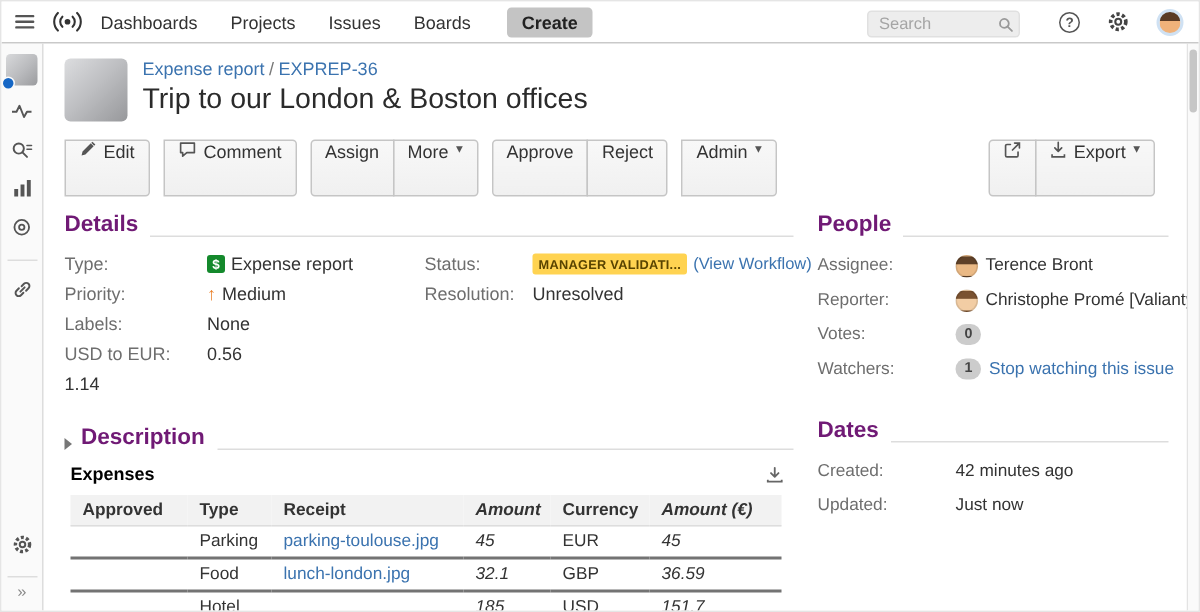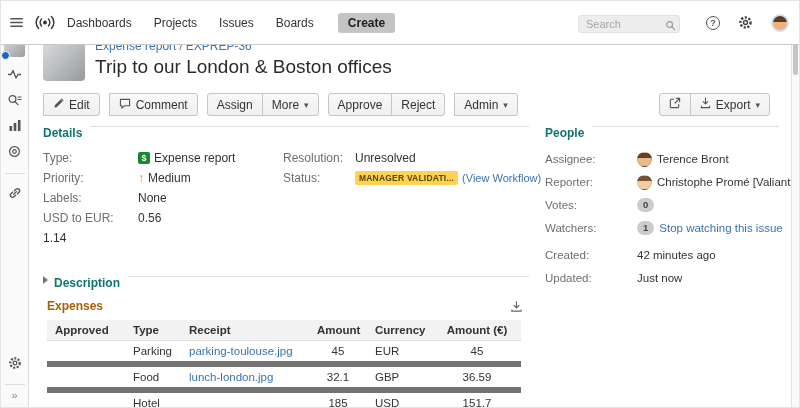--- a/index.html
+++ b/index.html
@@ -1,21 +1,21 @@
 <!DOCTYPE html>
 <html><head>
 <meta charset="utf-8">
 <style>
   * { margin:0; padding:0; box-sizing:border-box; }
   html,body { background:#fff; }
   body { font-family:"Liberation Sans","DejaVu Sans",sans-serif; color:#333; }
   #page { position:relative; width:800px; height:408px; overflow:hidden; background:#fff; border:1px solid #e5e5e5; }
 
   
-  #navbar { position:absolute; top:0; left:0; width:800px; height:44px; background:#fff;
+  #navbar { position:absolute; top:0; left:0; width:800px; height:28px; background:#fff;
             border-bottom:1px solid #c9c9c9; display:flex; align-items:center; z-index:5; }
   .nav-burger { width:30px; display:flex; justify-content:center; cursor:pointer; }
   .nav-logo { margin:0 10px 0 2px; display:flex; align-items:center; cursor:pointer; }
   .nav-item { font-size:12px; color:#333; margin-right:22px; cursor:pointer; white-space:nowrap; }
   .create-btn { font-size:12px; font-weight:bold; color:#222; background:#c4c4c4; border-radius:3px;
                 padding:3px 10px; margin-left:2px; cursor:pointer; }
   .nav-spacer { flex:1; }
   .nav-search { position:relative; width:102px; height:18px; margin-right:26px; }
   .nav-search input { width:100%; height:100%; background:#ededed; border:1px solid #e0e0e0; border-radius:3px;
                       font-size:11px; padding:0 18px 0 7px; color:#555; outline:none;
@@ -51,65 +51,65 @@
   .issue-header { display:flex; gap:10px; }
   .proj-avatar { width:42px; height:42px; border-radius:4px; flex-shrink:0;
                  background:linear-gradient(135deg,#dcdddf 0%,#bfc0c3 45%,#97989b 100%); }
   .crumb { font-size:12px; }
   .crumb a { color:#3b73af; text-decoration:none; cursor:pointer; }
   .crumb .sep { color:#777; margin:0 3px; }
   .issue-title { font-size:19px; color:#2b2b2b; margin-top:3px; font-weight:400; }
 
   
   #toolbar { display:flex; align-items:center; margin:12px 0 10px 0; }
-  .btn { display:inline-flex; align-items:center; gap:5px; height:23px; padding:0 9px; font-size:12px; color:#333;
+  .btn { display:inline-flex; gap:5px; height:38px; padding:0 9px; font-size:12px; color:#333;
          background:linear-gradient(#f8f8f8,#f0f0f0); border:1px solid #c5c5c5; border-radius:3px; cursor:pointer; white-space:nowrap; }
   .btn-group { display:inline-flex; margin-right:9px; }
   .btn-group .btn { border-radius:0; margin-left:-1px; }
   .btn-group .btn:first-child { border-radius:3px 0 0 3px; margin-left:0; }
   .btn-group .btn:last-child { border-radius:0 3px 3px 0; }
   .caret { font-size:9px; color:#555; }
   .tb-right { margin-left:auto; }
 
   
   #columns { display:flex; margin-top:4px; }
   #col-left { width:486px; flex-shrink:0; }
   #col-right { flex:1; margin-left:16px; min-width:0; }
 
-  .sec-head { display:flex; align-items:flex-start; font-size:12px; font-weight:bold; color:#0f766e; }
+  .sec-head { display:flex; align-items:flex-end; font-size:15px; font-weight:bold; color:#701a75; }
   .sec-line { flex:1; height:1px; background:#ddd; margin-left:8px; }
   .tri { width:0; height:0; border-left:5px solid #777; border-top:4px solid transparent; border-bottom:4px solid transparent; margin-right:6px; }
 
   .details-grid { display:flex; margin-top:10px; }
   .d-col-a { width:240px; flex-shrink:0; }
   .d-col-b { flex:1; }
   .field-row { display:flex; align-items:flex-end; margin-bottom:5px; font-size:12px; min-height:15px; }
   .f-label { width:95px; flex-shrink:0; color:#6e6e6e; }
   .f-label-b { width:72px; flex-shrink:0; color:#6e6e6e; }
   .f-value { color:#333; display:flex; align-items:center; gap:4px; white-space:nowrap; }
   .type-ico { width:12px; height:12px; background:#14892c; border-radius:2px; color:#fff; font-size:9px; font-weight:bold;
               display:inline-flex; align-items:center; justify-content:center; line-height:1; }
   .prio-arrow { color:#ea7d24; font-weight:bold; font-size:12px; }
   .lozenge { background:#ffd351; color:#594300; font-size:8.5px; font-weight:bold; letter-spacing:.2px;
              padding:2px 4px; border-radius:2px; text-transform:uppercase; white-space:nowrap; }
   .wf-link { color:#3b73af; font-size:11px; text-decoration:none; cursor:pointer; }
 
-  .desc-head { margin-top:26px; cursor:pointer; }
+  .desc-head { margin-top:15px; cursor:pointer; }
   .elements-head { margin-top:21px; }
 
   
   #expenses { margin-top:9px; padding-left:4px; }
   .exp-head { display:flex; align-items:center; margin-bottom:7px; }
-  .exp-title { font-size:12px; font-weight:bold; color:#a16207; }
+  .exp-title { font-size:12px; font-weight:bold; color:#000000; }
   .exp-export { margin-left:auto; margin-right:6px; cursor:pointer; display:flex; }
   table.exp { width:474px; border-collapse:collapse; font-size:11.5px; table-layout:fixed; }
   table.exp th { background:#f2f2f2; font-weight:bold; text-align:left; padding:4px 8px; color:#333;
                  border-bottom:1px solid #ddd; }
-  table.exp td { padding:4px 8px; border-bottom:6px solid #737373; color:#333; }
-  table.exp th.num, table.exp td.num { text-align:center; }
+  table.exp td { padding:4px 8px; border-bottom:2px solid #737373; color:#333; }
+  table.exp th.num, table.exp td.num { text-align:left;font-style:italic; }
   table.exp a { color:#3b73af; text-decoration:none; cursor:pointer; }
 
   
   .people-label { width:92px; flex-shrink:0; color:#6e6e6e; }
   .p-row { display:flex; align-items:center; margin-bottom:7px; font-size:11.5px; min-height:16px; }
   .p-value { display:flex; align-items:center; gap:5px; white-space:nowrap; color:#333; }
   .mini-avatar { width:15px; height:15px; border-radius:50%; flex-shrink:0;
                  background:linear-gradient(180deg,#5f4128 0%,#5f4128 40%,#eab985 40%); border:1px solid rgba(0,0,0,.1); }
   .mini-avatar.rep { background:linear-gradient(180deg,#7a5230 0%,#7a5230 40%,#f2cda4 40%); }
   .count-badge { background:#ccc; color:#444; font-size:9.5px; font-weight:bold; border-radius:8px;
@@ -313,29 +313,29 @@
             <div class="field-row">
               <span class="f-label">USD to EUR:</span>
               <span class="f-value">0.56</span>
             </div>
             <div class="field-row">
               <span class="f-value">1.14</span>
             </div>
           </div>
           <div class="d-col-b">
             <div class="field-row">
-              <span class="f-label-b">Resolution:</span>
-              <span class="f-value">Unresolved</span>
-            </div>
-            <div class="field-row">
               <span class="f-label-b">Status:</span>
               <span class="f-value">
                   <span class="lozenge">MANAGER VALIDATI...</span>
                   <a class="wf-link">(View Workflow)</a>
                 </span>
+            </div>
+            <div class="field-row">
+              <span class="f-label-b">Resolution:</span>
+              <span class="f-value">Unresolved</span>
             </div>
           </div>
         </div>
 
         <div class="sec-head desc-head">
           <span class="tri"></span>
           <span>Description</span>
             <span class="sec-line"></span>
         </div>
 
@@ -428,20 +428,24 @@
           </div>
           <div class="p-row">
             <span class="people-label">Watchers:</span>
             <span class="p-value">
                 <span class="count-badge">1</span>
                 <a class="p-link">Stop watching this issue</a>
               </span>
           </div>
         </div>
 
+        <div class="sec-head dates-head">
+          <span>Dates</span>
+            <span class="sec-line"></span>
+        </div>
         <div class="people-fields">
           <div class="p-row">
             <span class="people-label">Created:</span>
             <span class="p-value">42 minutes ago</span>
           </div>
           <div class="p-row">
             <span class="people-label">Updated:</span>
             <span class="p-value">Just now</span>
           </div>
         </div>

